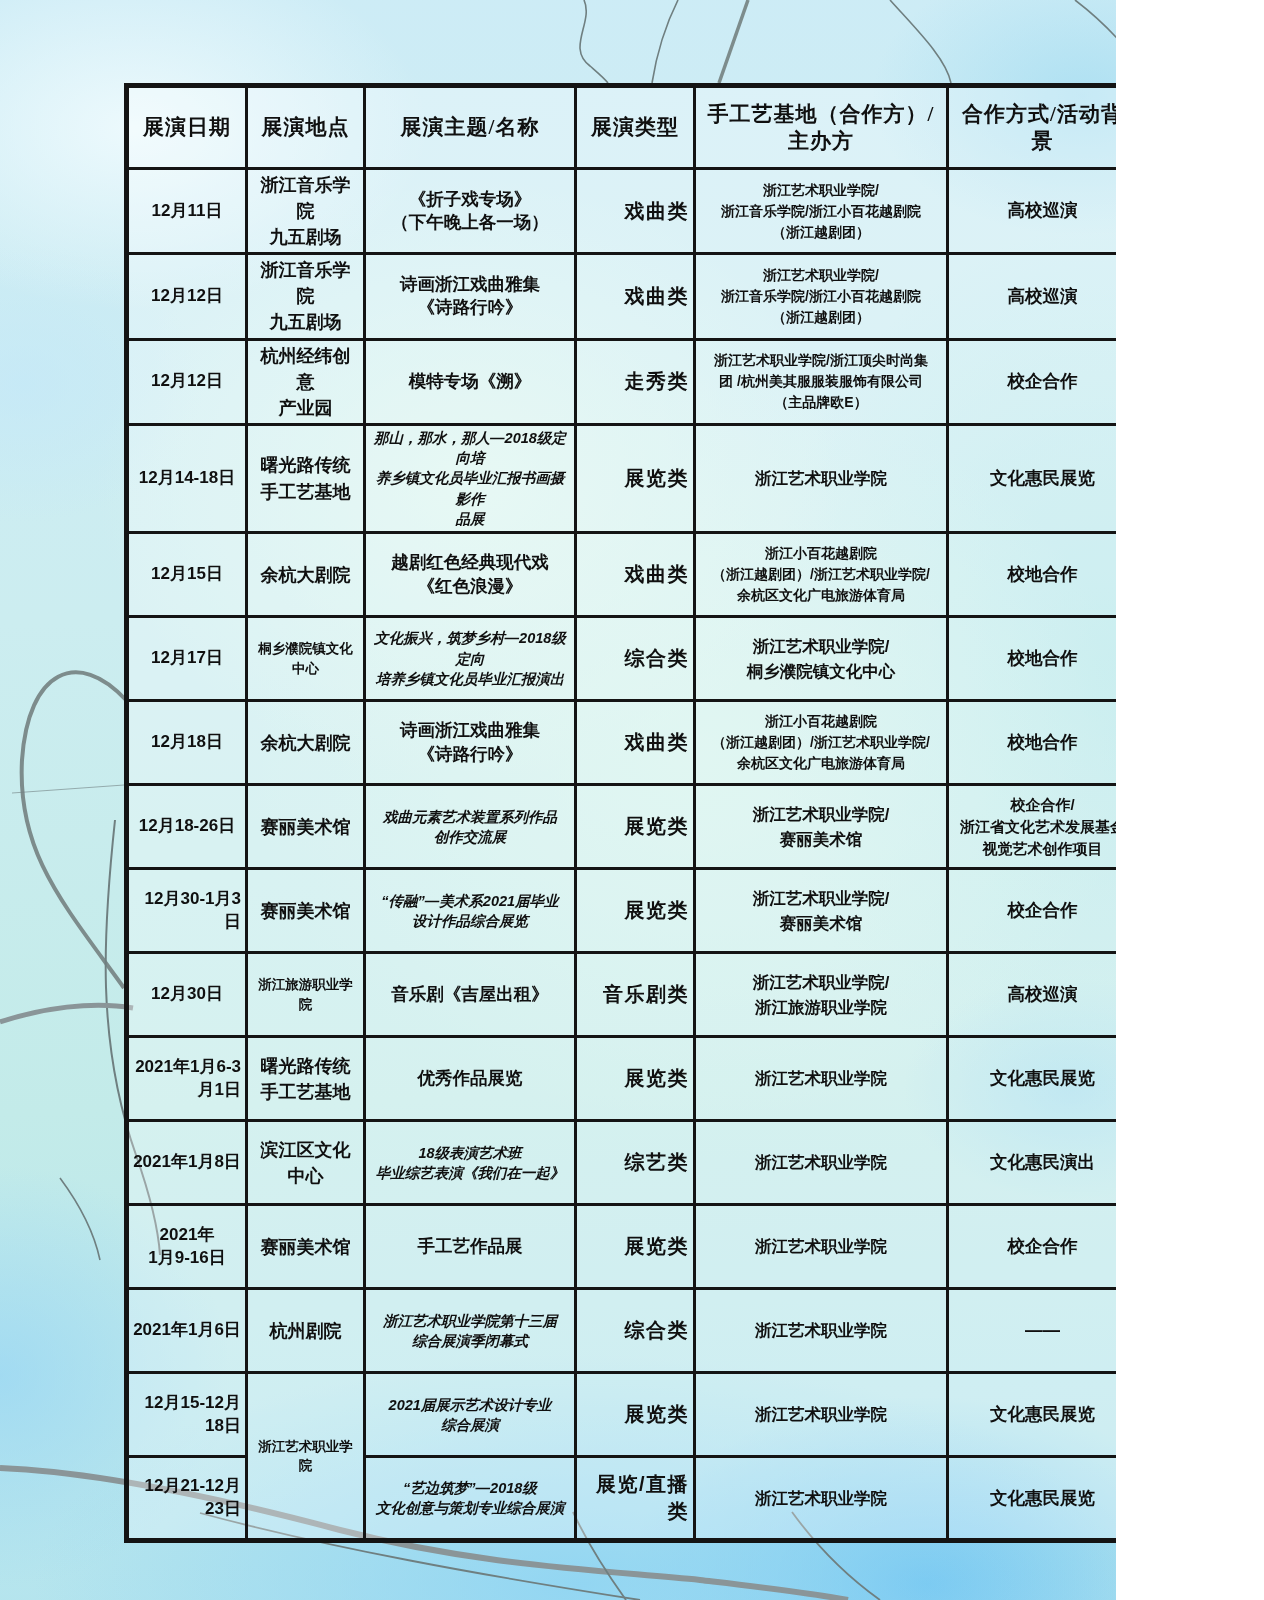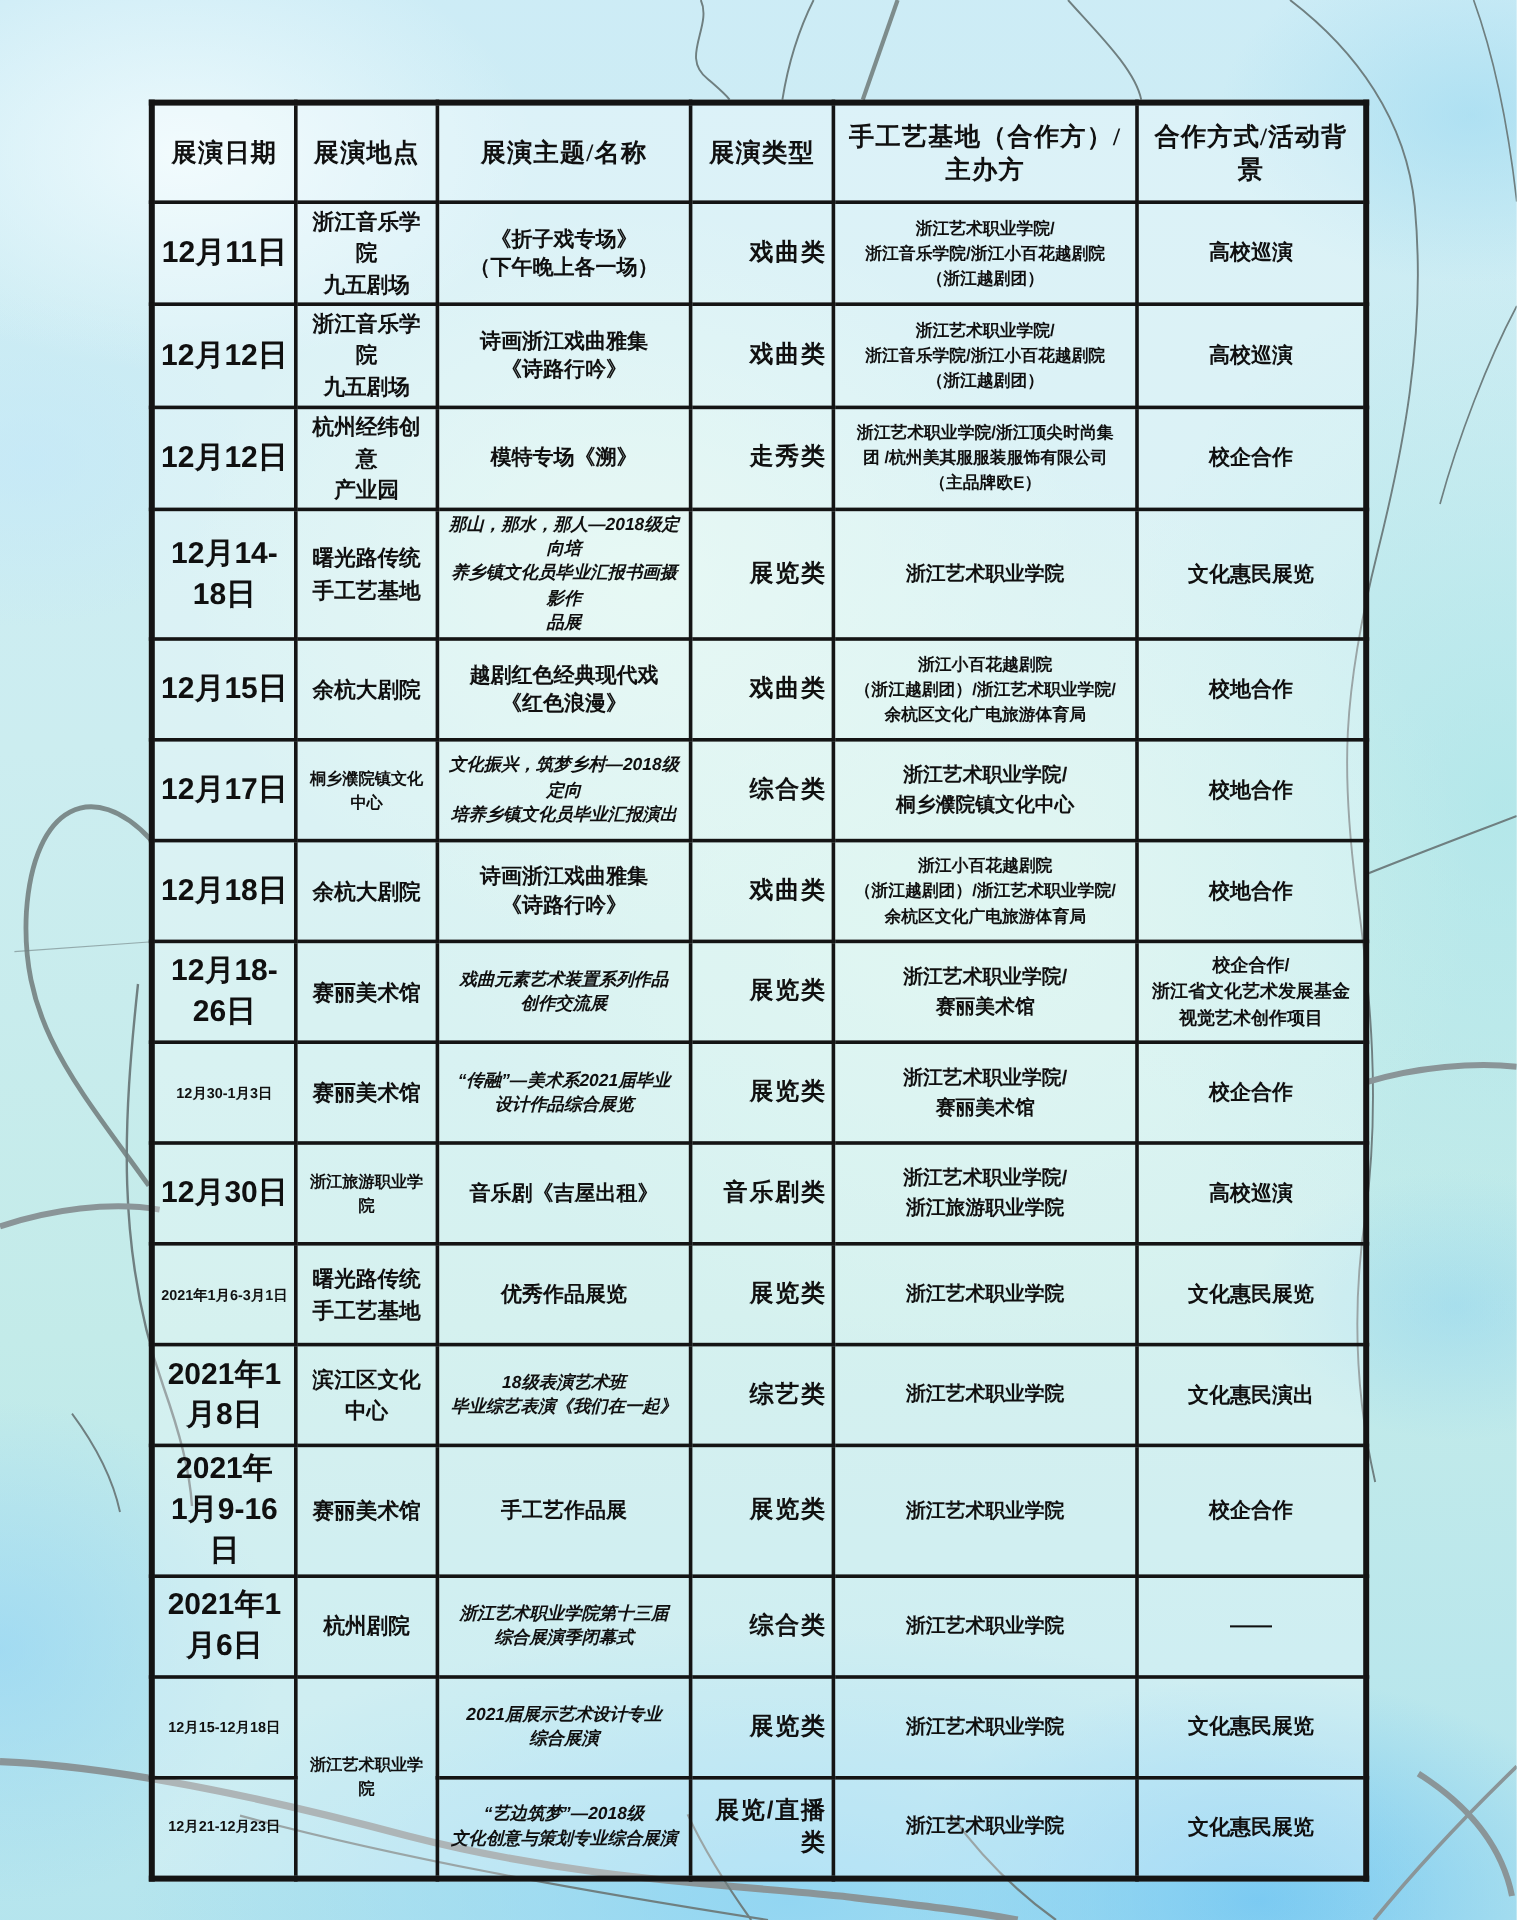--- a/index.html
+++ b/index.html
@@ -1,21 +1,21 @@
 <!DOCTYPE html>
 <html><head>
 <meta charset="utf-8">
 <style>
   html,body{margin:0;padding:0;}
   body{
     width:1264px;height:1600px;overflow:hidden;
     font-family:"Liberation Sans", sans-serif;
   }
   .page{
-    position:relative;width:1264px;height:1600px;overflow:hidden;
+    position:relative;width:1116px;height:1600px;overflow:hidden;
     background:
       radial-gradient(ellipse 420px 260px at 12% 8%, rgba(238,250,253,0.95), rgba(238,250,253,0) 70%),
       radial-gradient(ellipse 260px 200px at 2% 24%, rgba(196,232,248,0.7), rgba(196,232,248,0) 70%),
       radial-gradient(ellipse 520px 420px at 42% 30%, rgba(223,247,239,0.85), rgba(223,247,239,0) 72%),
       radial-gradient(ellipse 620px 520px at 62% 47%, rgba(215,245,235,0.75), rgba(215,245,235,0) 72%),
       radial-gradient(ellipse 300px 200px at 97% 6%, rgba(150,215,240,0.55), rgba(150,215,240,0) 70%),
       radial-gradient(ellipse 480px 620px at 99% 42%, rgba(168,228,231,0.65), rgba(168,228,231,0) 72%),
       radial-gradient(ellipse 330px 300px at 0% 86%, rgba(148,212,245,0.65), rgba(148,212,245,0) 70%),
       radial-gradient(ellipse 760px 320px at 52% 99%, rgba(138,210,243,0.8), rgba(138,210,243,0) 72%),
       radial-gradient(ellipse 420px 260px at 83% 99%, rgba(108,195,242,0.85), rgba(108,195,242,0) 72%),
@@ -38,21 +38,21 @@
     color:#101010;padding:2px 4px;
     white-space:pre-line;overflow:hidden;
   }
   thead tr{height:83px;}
   tbody tr{height:84px;}
   th{
     font-family:"Liberation Serif", serif;
     font-weight:900;font-size:21px;line-height:1.25;letter-spacing:1px;
   }
   td{font-weight:700;line-height:1.35;}
-  .col-date{font-size:25px;}         .col-date.sm{font-size:12px;}
+  .col-date{font-size:17px;}         .col-date.sm{font-size:17px;text-align:right;}
   .col-location{font-size:18px;line-height:1.45;margin-top:35px;} .col-location.sm{font-size:13.5px;}
   .col-theme{font-size:17.5px;}      .col-theme.sm{font-size:14.5px;line-height:1.4;font-style:italic;}
   .col-type{font-size:20px;letter-spacing:1.5px;text-align:right;}
   .col-organizer{font-size:16.5px;line-height:1.5;border-radius:13px;}  .col-organizer.sm{font-size:14px;line-height:1.5;}
   .col-cooperation{font-size:17.5px;} .col-cooperation.sm{font-size:15px;line-height:1.45;}
 </style>
 </head>
 <body>
 
 <div class="page">

